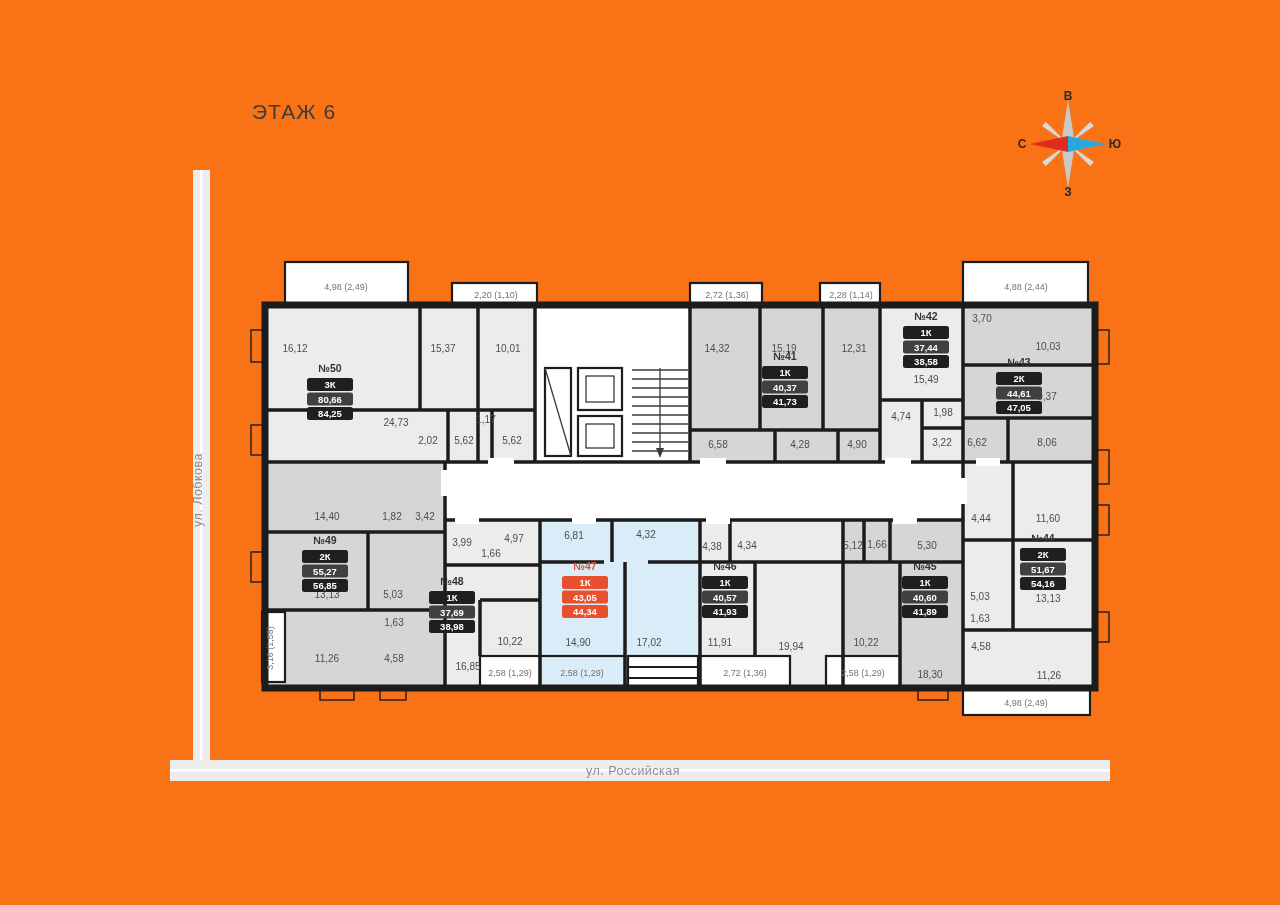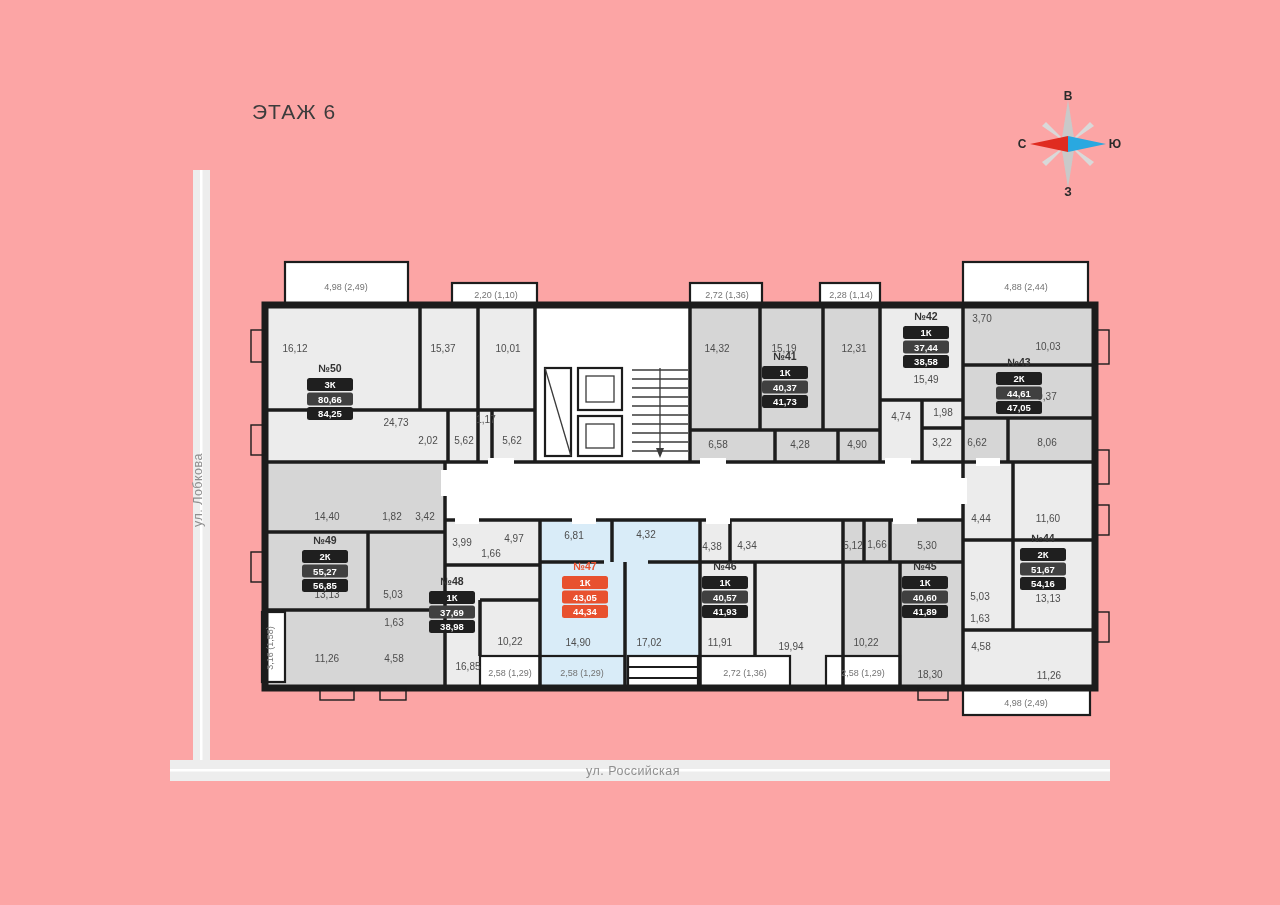--- a/index.html
+++ b/index.html
@@ -1,17 +1,17 @@
 <!DOCTYPE html>
 <html><head>
 <meta charset="utf-8">
 <style>
   html,body{margin:0;padding:0;background:#ffffff;}
   body{width:1280px;height:905px;overflow:hidden;font-family:"Liberation Sans",sans-serif;}
-  .stage{position:relative;width:1280px;height:905px;background:#fca5a5;}
+  .stage{position:relative;width:1280px;height:905px;background:#f97316;}
   .floor-title{position:absolute;left:252px;top:100px;font-size:21px;font-weight:500;
     letter-spacing:1px;color:#3c3c3c;}
   svg{position:absolute;left:0;top:0;}
   svg text{text-anchor:middle;font-family:"Liberation Sans",sans-serif;}
   .dim{font-size:10px;fill:#4d4d4d;}
   .bdim{font-size:9px;fill:#737373;}
   .badge-num{font-size:10.5px;font-weight:bold;fill:#333;}
   .badge-num.hl{fill:#e8512f;}
   .badge-row-text{font-size:9.5px;font-weight:bold;fill:#fff;}
   .street{font-size:12.5px;fill:#8f8f8f;letter-spacing:.5px;}

